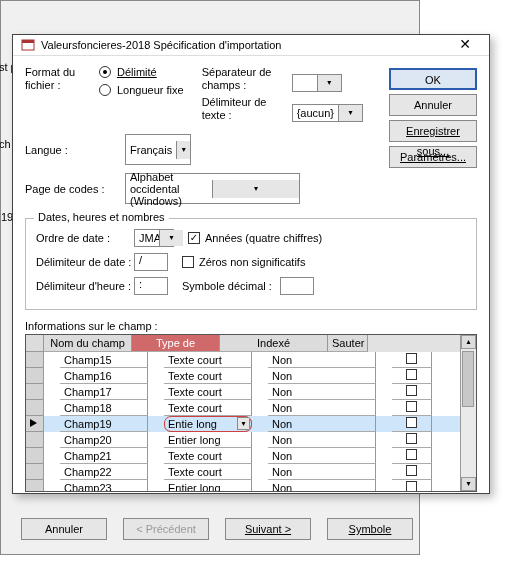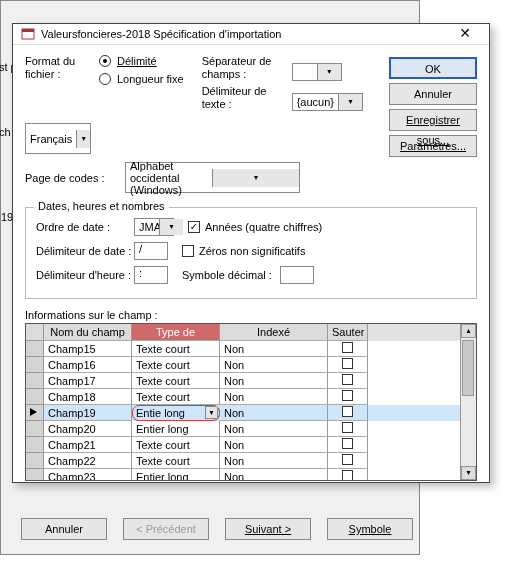--- a/index.html
+++ b/index.html
@@ -21,21 +21,21 @@
     background: #f0f0f0;
   }
   .backfrag {
     position: absolute;
     font-size: 11px;
     color: #000;
   }
   .dialog {
     position: absolute;
     left: 12px;
-    top: 23px;
+    top: 34px;
     width: 478px;
     height: 460px;
     background: #fff;
     border: 1px solid #444;
     box-shadow: 4px 4px 8px rgba(0,0,0,.25);
     display: flex;
     flex-direction: column;
   }
   .titlebar {
     height: 28px;
@@ -121,21 +121,21 @@
     display: inline-flex; align-items: center; justify-content: center;
     font-size: 10px; line-height: 10px; background: #fff;
   }
   .infohdr { margin-top: 10px; }
   .tablewrap {
     margin-top: 2px; border: 1px solid #555; height: 158px; display: flex;
   }
   .tbl { flex: 1; overflow: hidden; }
   .thead, .trow { display: flex; }
   .thead { background: #e2e2e2; }
-  .trow { background: #fff; }
+  .trow { background: #fff; gap: 16px; }
   .trow.sel { background: #cfe5fa; }
   .cell {
     border-right: 1px solid #999; border-bottom: 1px solid #aaa;
     padding: 1px 4px; height: 16px; line-height: 14px; overflow: hidden;
   }
   .selcol { width: 18px; background: #d4d4d4; border-bottom: 1px solid #999; }
   .selcol.active { position: relative; }
   .selcol.active::after {
     content: ""; position: absolute; left: 4px; top: 3px;
     border-left: 7px solid #000; border-top: 4px solid transparent; border-bottom: 4px solid transparent;
@@ -174,21 +174,21 @@
     width: 86px; height: 22px; border: 1px solid #888;
     background: #e6e6e6; text-align: center; line-height: 20px;
   }
   .wizbtn.disabled { color: #9a9a9a; }
 </style>
 </head>
 <body>
 
 <div class="backdrop">
   <span class="backfrag" style="left:-2px;top:60px">st p</span>
-  <span class="backfrag" style="left:-2px;top:125px">ch</span>
+  <span class="backfrag" style="left:-2px;top:137px">ch</span>
   <span class="backfrag" style="left:0px;top:210px">19</span>
   <div class="wizbar">
     <div class="wizbtn">Annuler</div>
     <div class="wizbtn disabled">&lt; Précédent</div>
     <div class="wizbtn" style="text-decoration:underline">Suivant &gt;</div>
     <div class="wizbtn"><span style="text-decoration:underline">Symbole</span></div>
   </div>
 </div>
 
 <div class="dialog">
@@ -237,20 +237,21 @@
     </div>
 
     <div class="rbtns">
       <div class="wbtn ok">OK</div>
       <div class="wbtn">Annuler</div>
       <div class="wbtn" style="text-decoration:underline">Enregistrer sous...</div>
       <div class="wbtn" style="text-decoration:underline">Paramètres...</div>
     </div>
 
     <div class="line2">
+      <div class="l">Langue :</div>
       <div class="widecombo">
         <span>Français</span>
         <span class="arrow" style="width:14px;border-left:1px solid #888;background:#e6e6e6;text-align:center;font-size:8px;line-height:18px">▾</span>
       </div>
     </div>
     <div class="line3">
       <div class="l">Page de codes :</div>
       <div class="widecombo">
         <span>Alphabet occidental (Windows)</span>
         <span class="arrow" style="width:14px;border-left:1px solid #888;background:#e6e6e6;text-align:center;font-size:8px;line-height:18px">▾</span>

